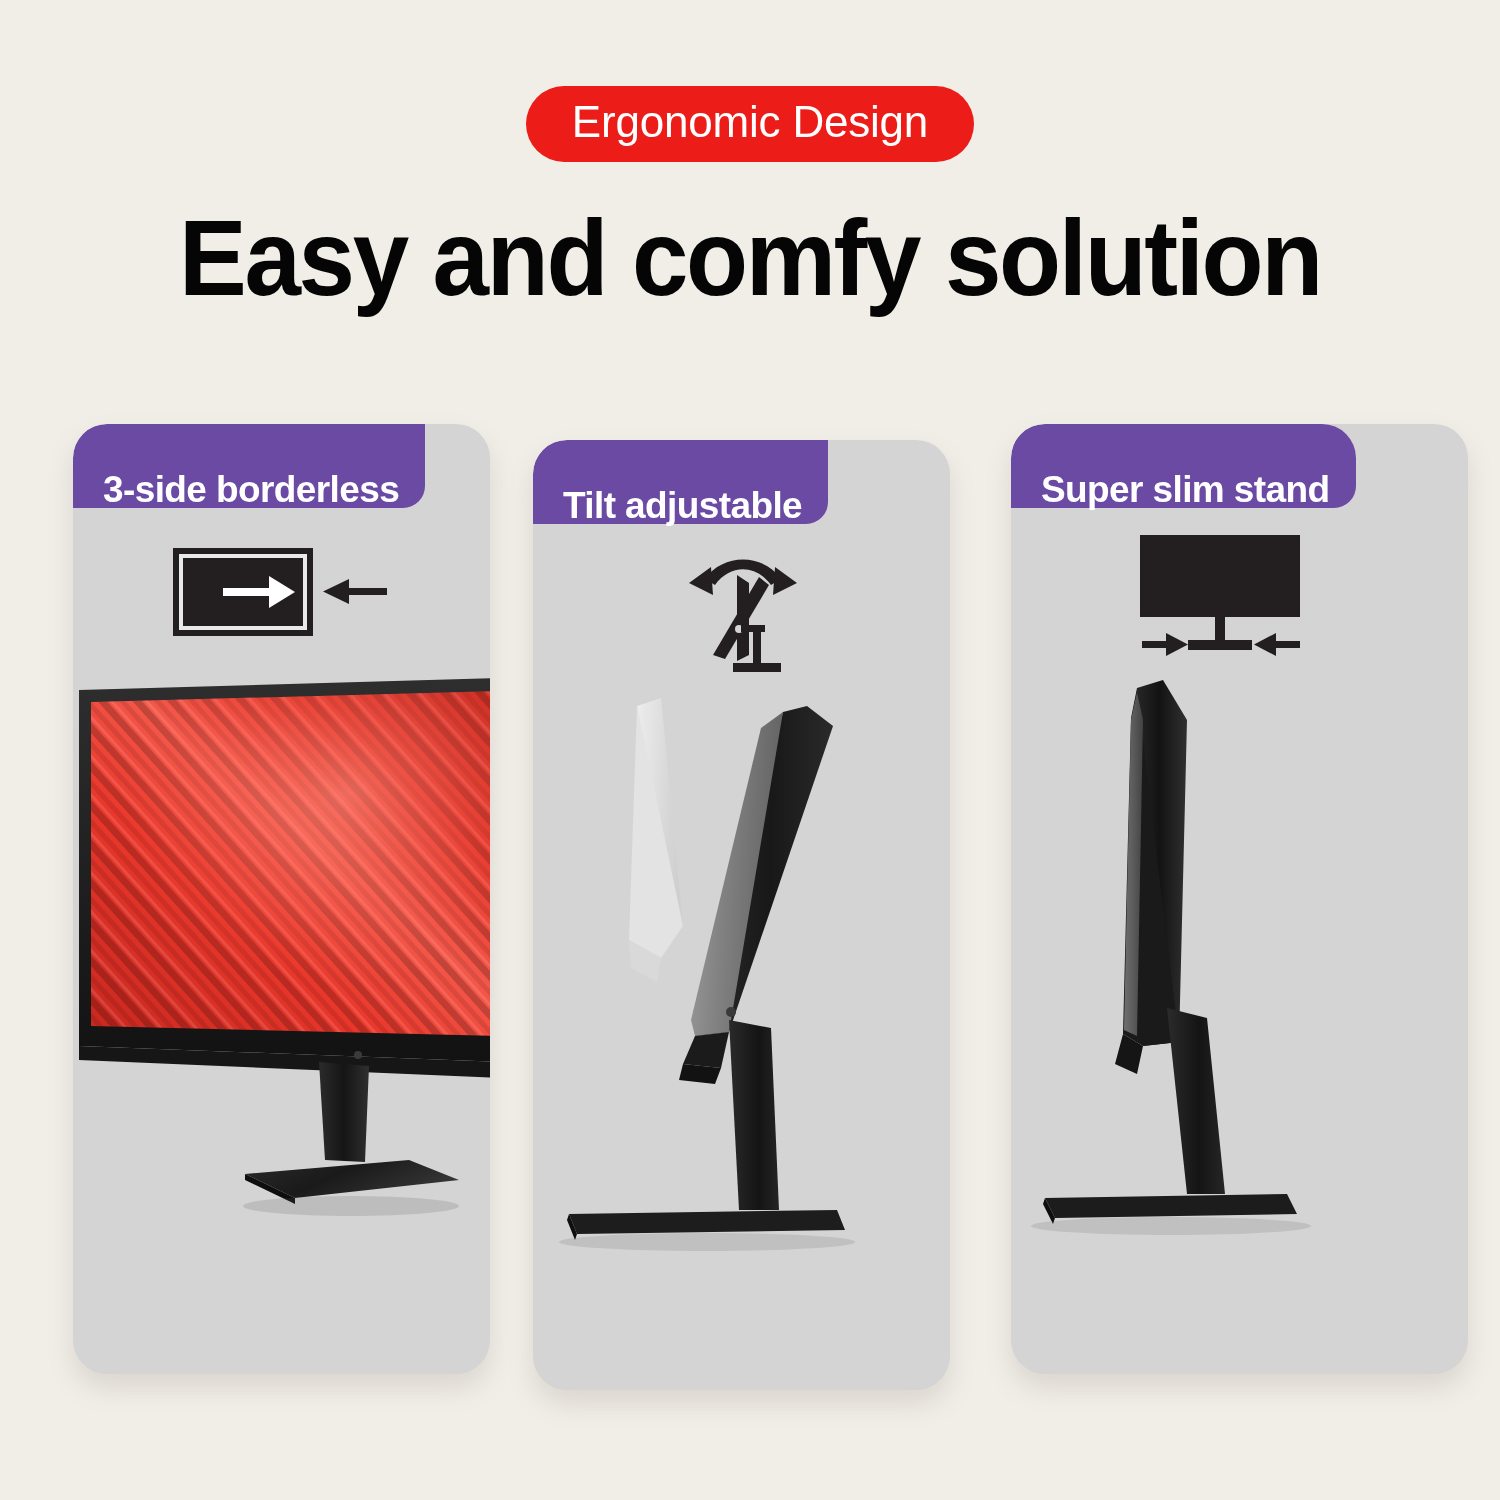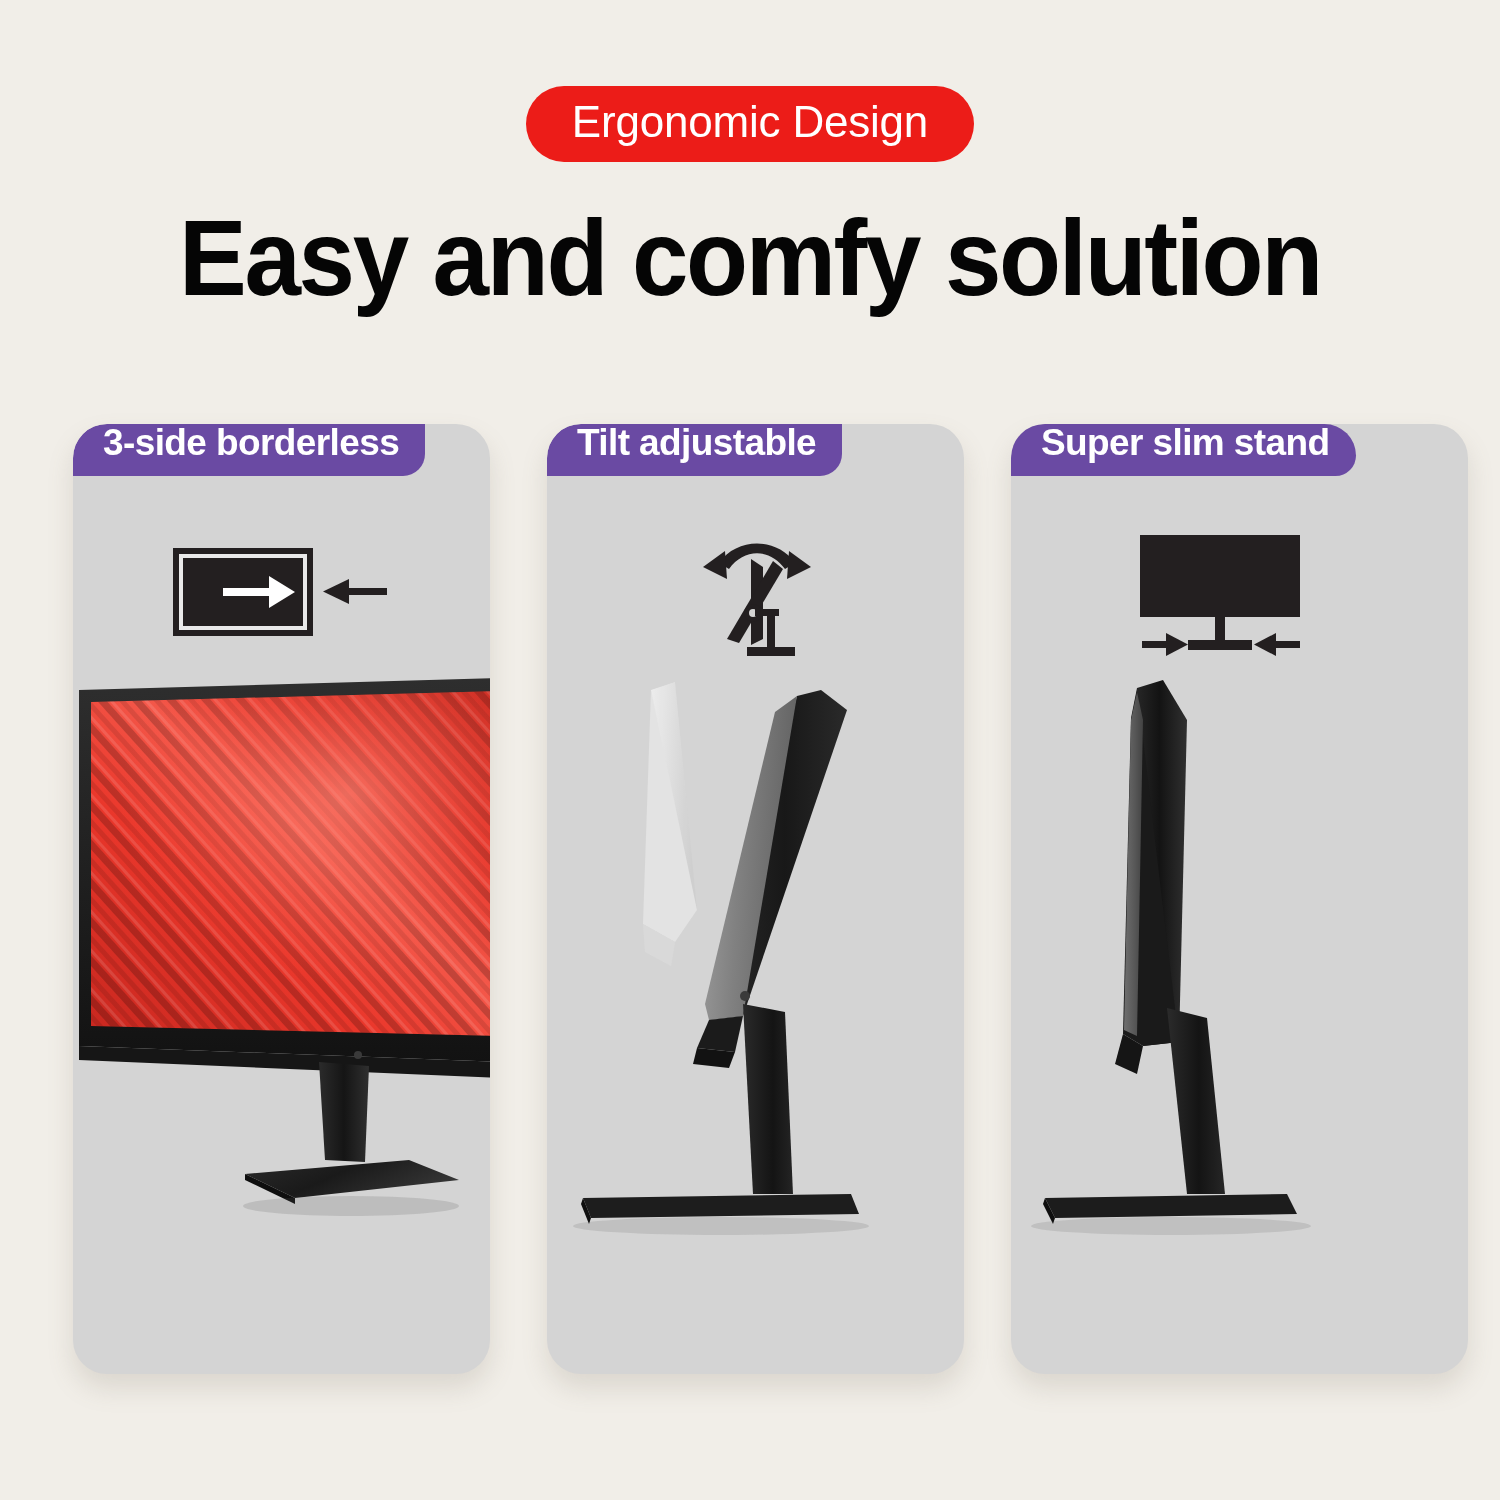--- a/index.html
+++ b/index.html
@@ -56,32 +56,32 @@
     position: absolute;
     top: 0;
     width: 417px;
     height: 950px;
     background: #D4D4D4;
     border-radius: 34px;
     box-shadow: 0 14px 26px rgba(120, 110, 95, 0.18);
     overflow: hidden;
   }
   .card--1 { left: 0px; }
-  .card--2 { left: 474px; }
+  .card--2 { left: 460px; margin-top: 16px; }
   .card--3 { left: 938px; padding-left: 40px; }
 
   .banner {
     position: absolute;
     top: 0; left: 0;
-    height: 52px;
+    height: 84px;
     background: #6A4AA3;
     border-top-left-radius: 34px;
     border-bottom-right-radius: 22px;
     display: flex;
-    align-items: flex-start;
+    align-items: flex-end;
     padding: 0 26px 0 30px;
     box-sizing: border-box;
   }
   .banner--wide { border-top-right-radius: 34px; }
   .banner-label {
     color: #ffffff;
     font-size: 37px;
     font-weight: 700;
     letter-spacing: -0.6px;
     line-height: 1;

